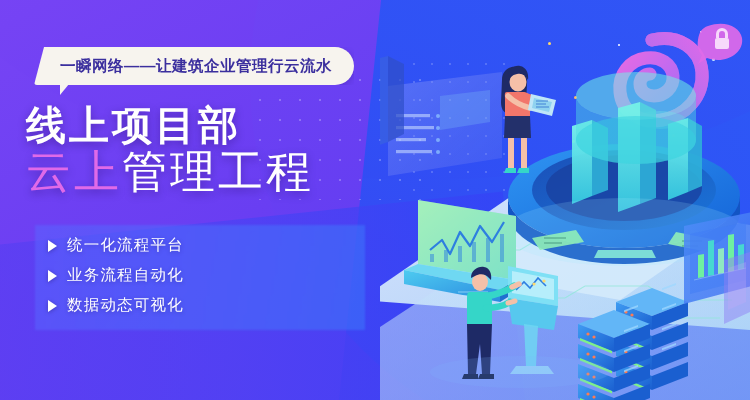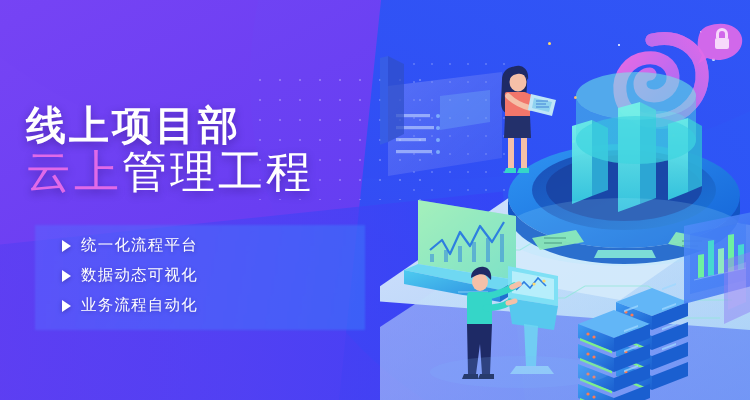--- a/index.html
+++ b/index.html
@@ -108,21 +108,20 @@
   }
   .hl-accent { color:#e06ae8; }
   .hl-plain  { color:#ffffff; }
 
   
   #bullets { position:absolute; left:48px; top:236px; }
   .bullet {
     display:flex; align-items:center;
     margin-bottom:11px;
     height:19px;
-    margin-left:14px;
   }
   .bullet-mark {
     width:0; height:0;
     border-left:9px solid #ffffff;
     border-top:6.5px solid transparent;
     border-bottom:6.5px solid transparent;
     margin-right:10px;
     filter:drop-shadow(0 1px 2px rgba(20,5,70,.35));
   }
   .bullet-text {
@@ -491,35 +490,41 @@
         <polygon points="0,10 26,2 26,62 0,74" fill="#8f7ef5" opacity=".6"></polygon>
         <polygon points="4,18 22,12 22,52 4,60" fill="#b89ff8" opacity=".5"></polygon>
       </g>
 
       <ellipse cx="140" cy="372" rx="90" ry="16" fill="#7fb8ff" opacity=".18"></ellipse>
     </svg>
   </div>
 
   <div id="content">
 
+    <div id="tag-wrap">
+      <div id="tag">
+        <span id="tag-text">一瞬网络——让建筑企业管理行云流水</span>
+      </div>
+      <div id="tag-tail"></div>
+    </div>
 
     <div id="headline">
       <div class="hl-line" id="hl1">线上项目部</div>
       <div class="hl-line" id="hl2"><span class="hl-accent">云上</span><span class="hl-plain">管理工程</span></div>
     </div>
 
     <div id="bullets">
       <div class="bullet">
         <span class="bullet-mark"></span>
         <span class="bullet-text">统一化流程平台</span>
       </div>
       <div class="bullet">
         <span class="bullet-mark"></span>
-        <span class="bullet-text">数据动态可视化</span>
+        <span class="bullet-text">业务流程自动化</span>
       </div>
       <div class="bullet">
         <span class="bullet-mark"></span>
-        <span class="bullet-text">业务流程自动化</span>
+        <span class="bullet-text">数据动态可视化</span>
       </div>
     </div>
 
   </div>
 </div>
 
 </body></html>

